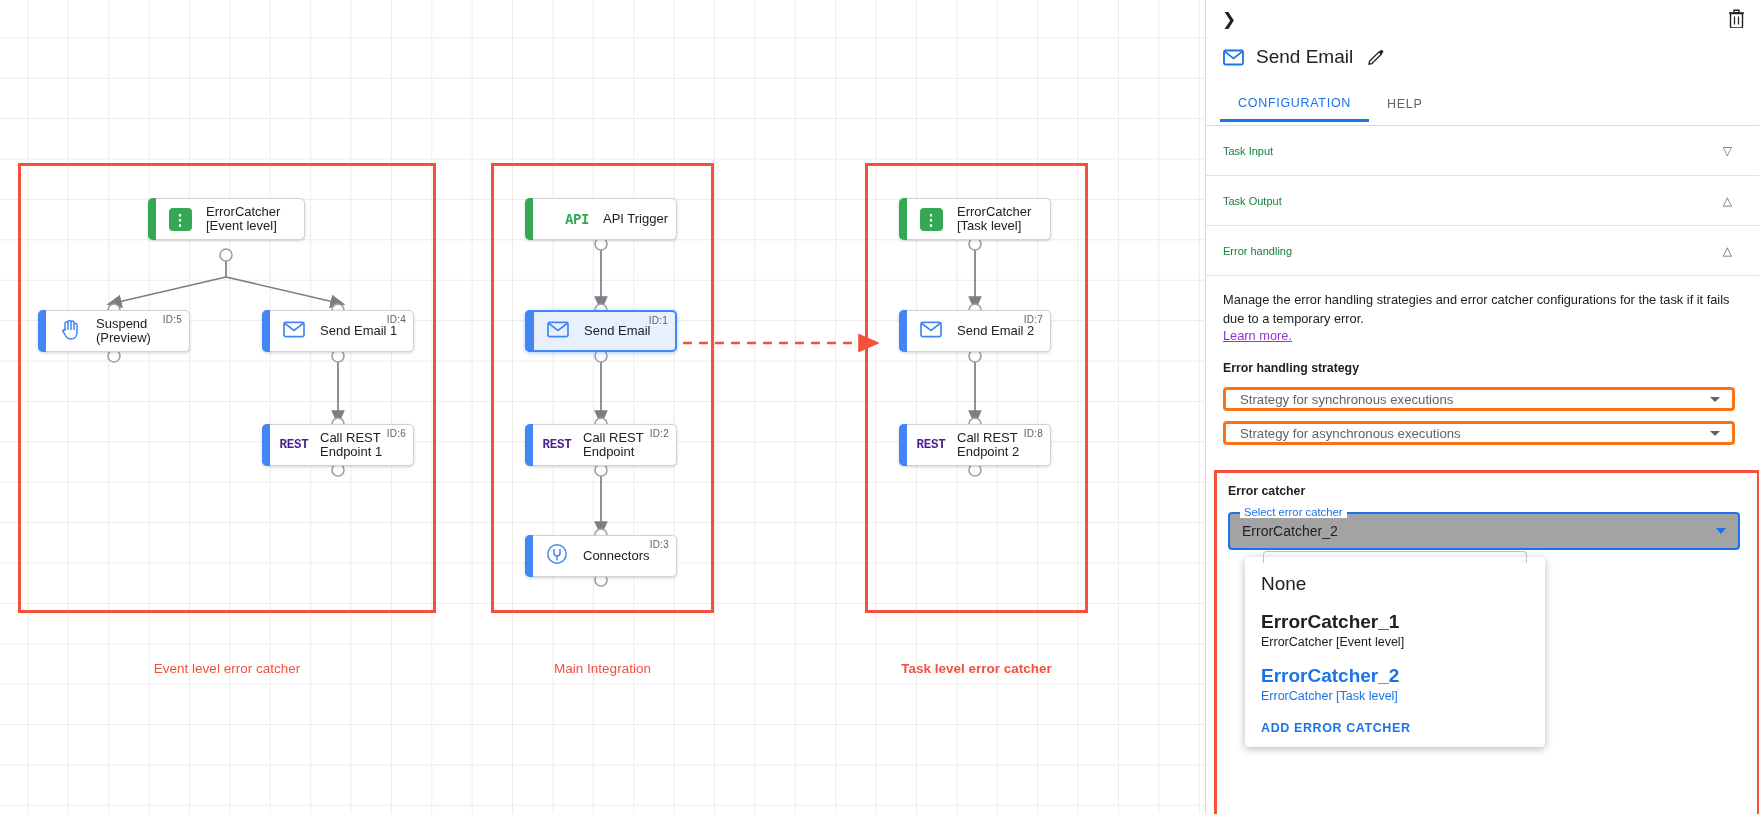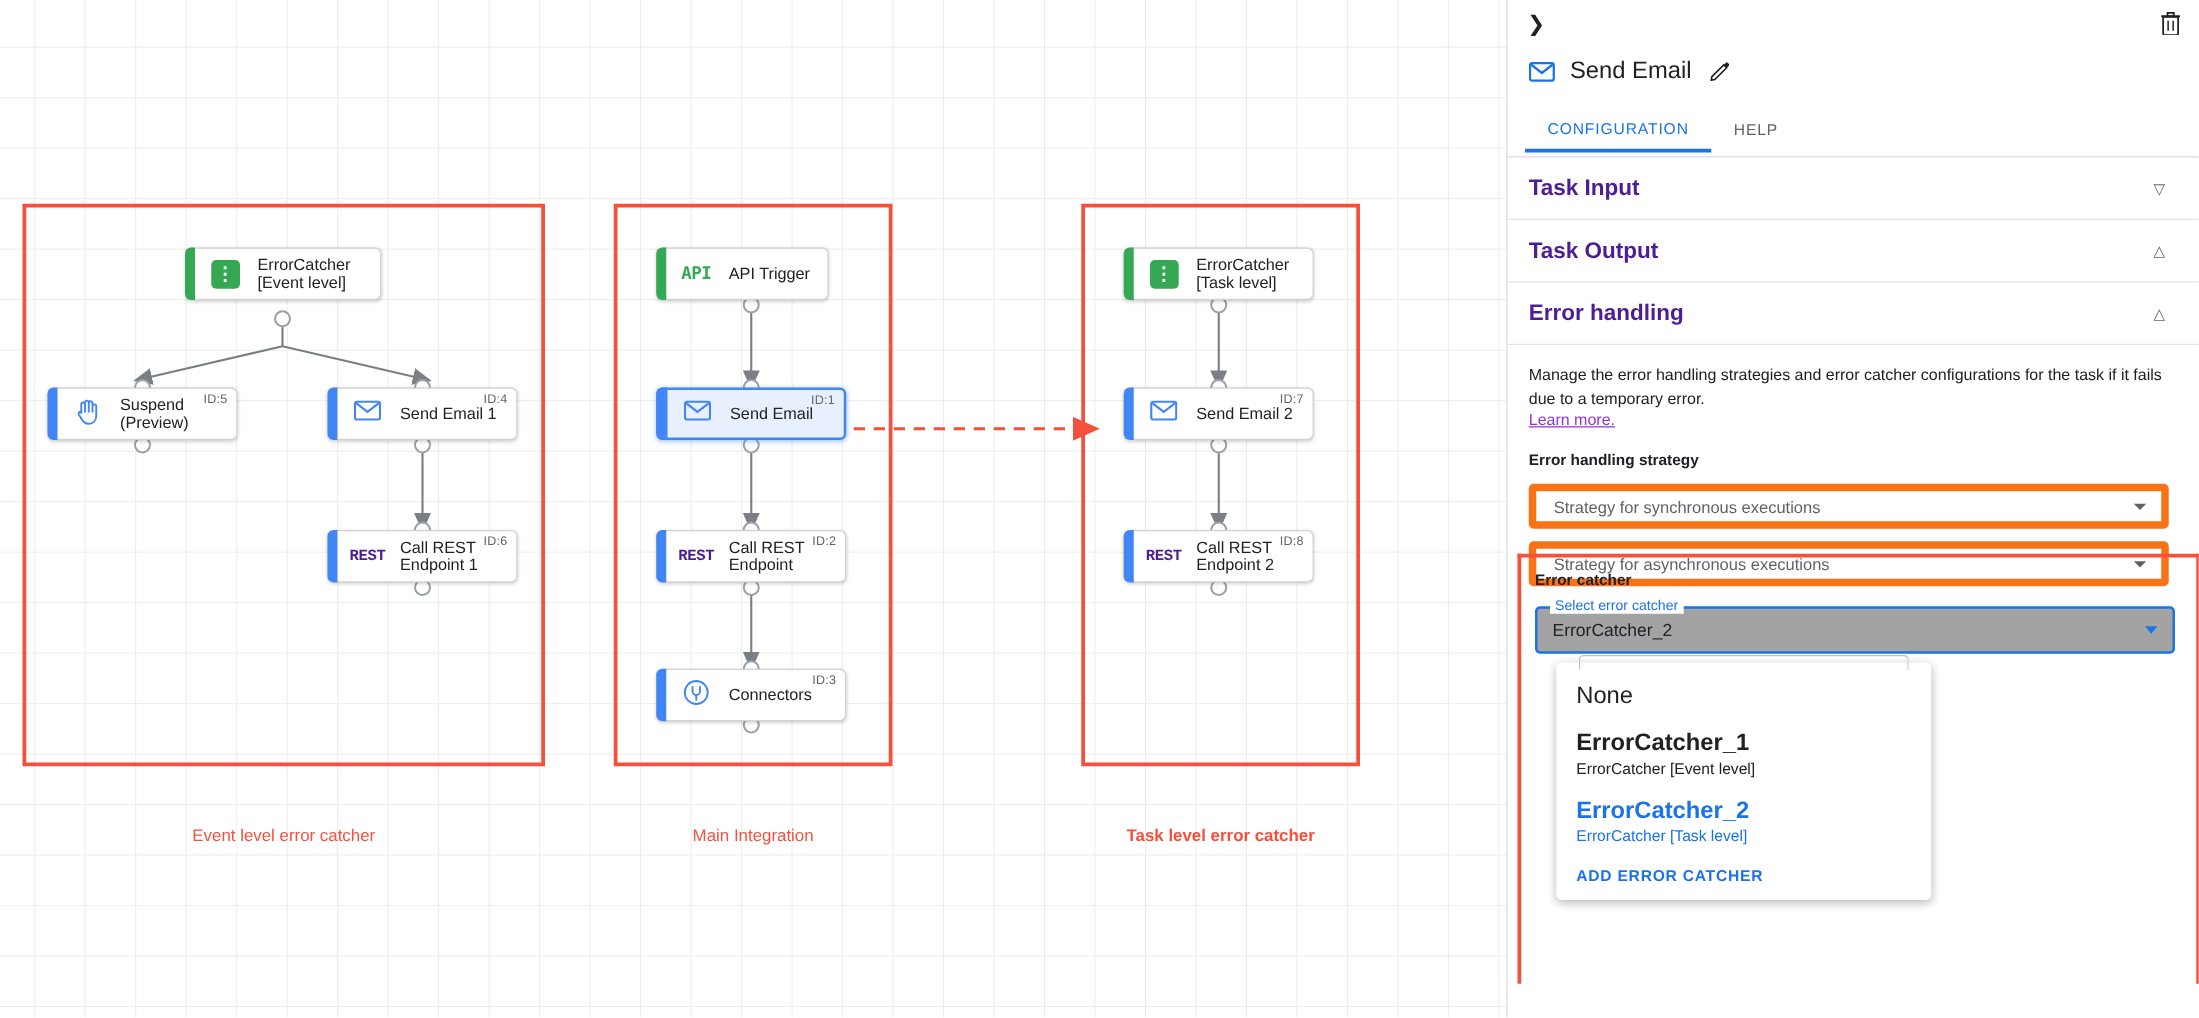--- a/index.html
+++ b/index.html
@@ -161,53 +161,53 @@
   }
   .tab.active { color: #1a73e8; border-bottom: 3px solid #1a73e8; }
 
   .section-row {
     height: 50px;
     display: flex; align-items: center; justify-content: space-between;
     padding: 0 27px 0 17px;
     border-bottom: 1px solid #e3e3e3;
     cursor: pointer;
   }
-  .section-title { font-size: 18px; color: #4c1d95; font-weight: bold; }
+  .section-title { font-size: 11px; color: #15803d; font-weight: normal; }
   .caret { color: #5f6368; font-size: 12px; }
 
   .eh-body { padding: 14px 24px 0 17px; }
   .eh-desc { font-size: 12.8px; color: #202124; line-height: 19px; }
   .eh-link { color: #9334d8; text-decoration: underline; font-size: 12.8px; cursor: pointer; }
   .eh-strategy-label { font-size: 12.3px; color: #202124; font-weight: bold; margin-top: 18px; }
 
   .mat-select {
     margin-top: 12px;
-    height: 36px;
-    border: 6px solid #f97316;
+    height: 24px;
+    border: 3px solid #f97316;
     border-radius: 4px;
     display: flex; align-items: center;
     padding: 0 12px 0 14px;
     font-size: 13.2px;
     color: #5f6368;
     position: relative;
     cursor: pointer;
     background: #fff;
   }
   .mat-select .arrow {
     margin-left: auto;
     width: 0; height: 0;
     border-left: 5px solid transparent;
     border-right: 5px solid transparent;
     border-top: 5px solid #5f6368;
   }
 
   
   .ec-highlight {
     position: absolute;
-    left: 8px; top: 443px;
+    left: 8px; top: 470px;
     width: 546px; height: 344px;
     border: 3px solid #f4503c;
     border-bottom: none;
     padding: 11px 17px 0 11px;
   }
   .ec-label { font-size: 12.3px; color: #202124; font-weight: bold; }
   .ec-field {
     position: relative;
     margin-top: 14px;
     height: 38px;
@@ -371,21 +371,21 @@
         </div>
         <div class="node blue" style="left: 262px; top: 424px; width: 152px;">
           <span class="accent"></span>
           <span class="nicon">
             <span class="rest-icon">REST</span>
           </span>
           <span class="nlabel">Call REST
 Endpoint 1</span>
           <span class="nid">ID:6</span>
         </div>
-        <div class="node green" style="left: 525px; top: 198px; width: 138px;">
+        <div class="node green" style="left: 525px; top: 198px; width: 152px; padding-left: 20px;">
           <span class="accent"></span>
           <span class="nicon">
             <span class="api-icon">API</span>
           </span>
           <span class="nlabel">API Trigger</span>
         </div>
         <div class="node blue selected" style="left: 525px; top: 310px; width: 152px;">
           <span class="accent"></span>
           <span class="nicon">
             <span><svg width="22" height="17" viewBox="0 0 22 17">

